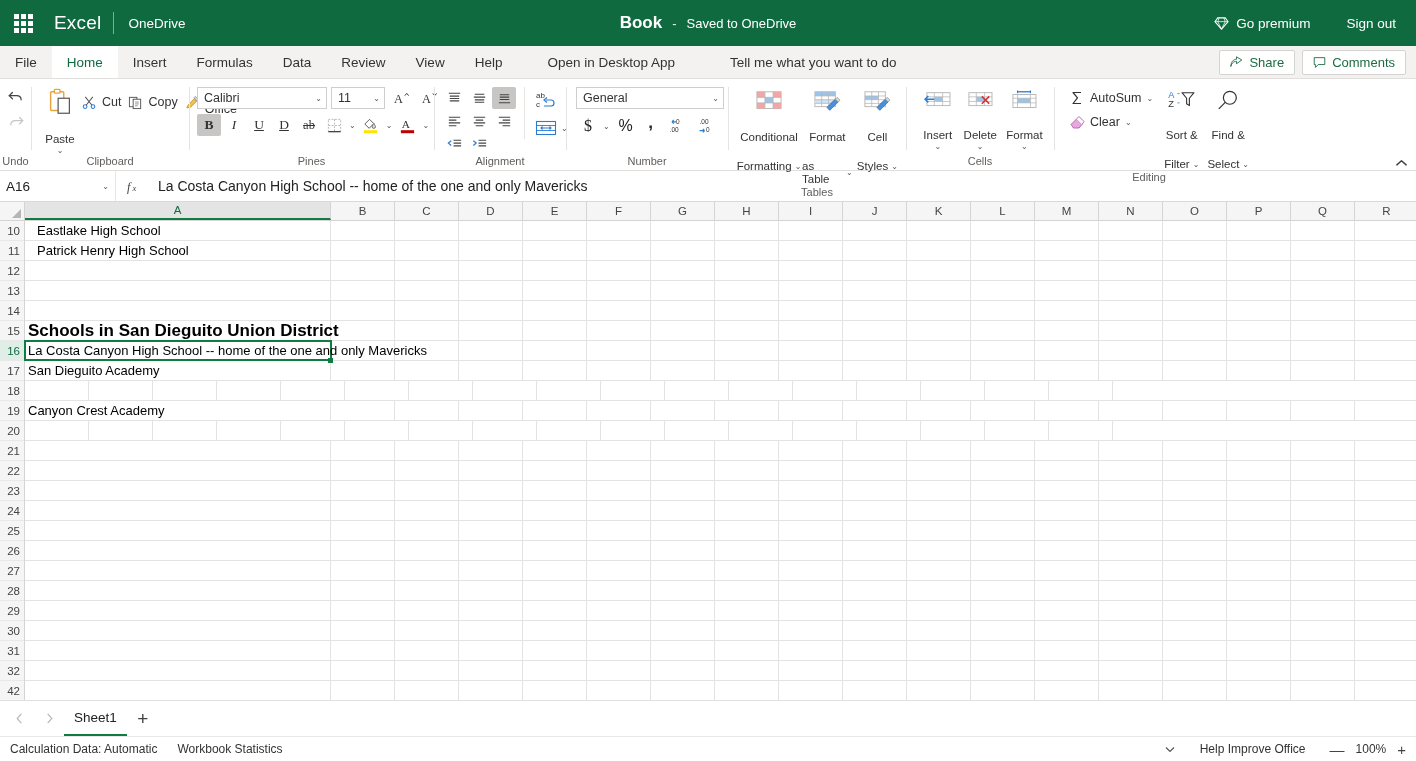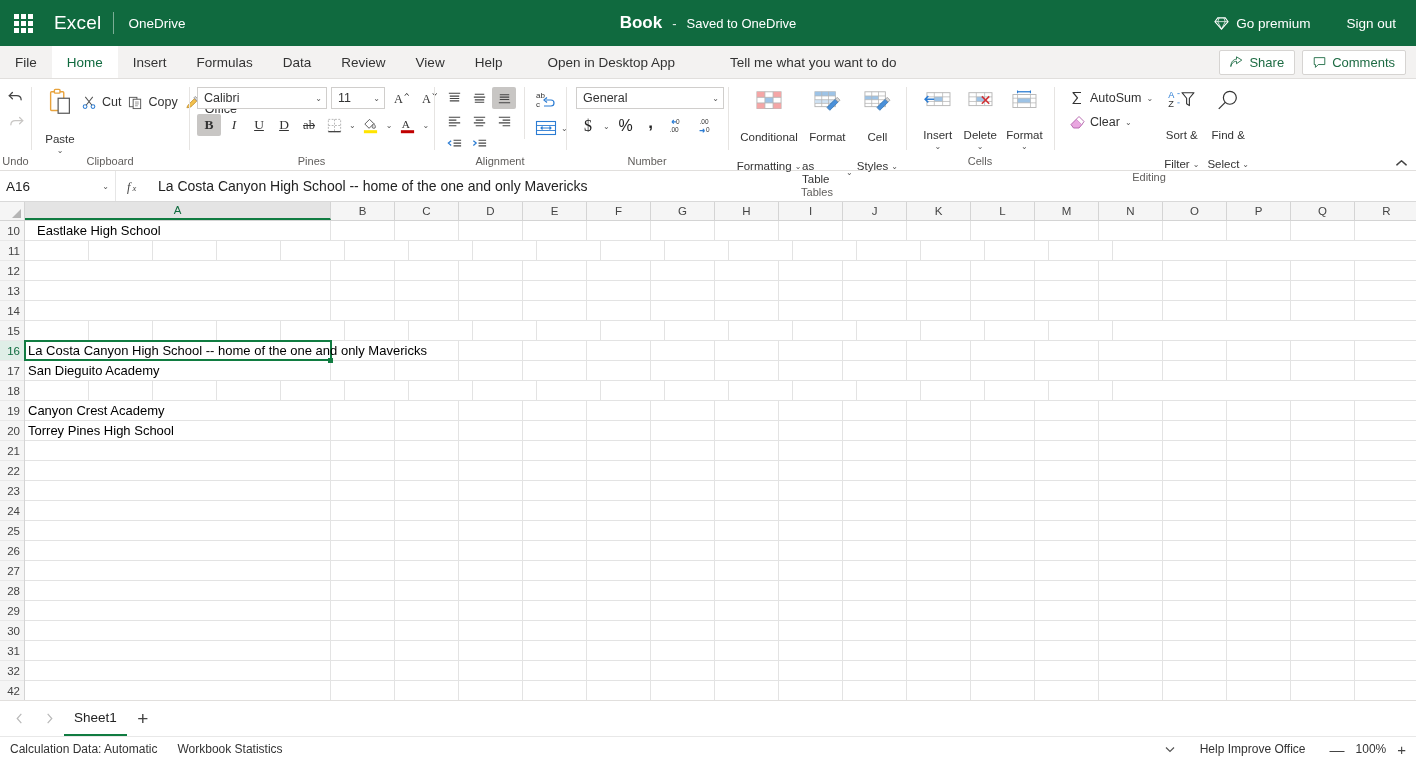--- a/index.html
+++ b/index.html
@@ -713,99 +713,105 @@
             <div class="cell" style="width: 64px; min-width: 64px;"></div>
             <div class="cell" style="width: 64px; min-width: 64px;"></div>
             <div class="cell" style="width: 64px; min-width: 64px;"></div>
             <div class="cell" style="width: 64px; min-width: 64px;"></div>
             <div class="cell" style="width: 64px; min-width: 64px;"></div>
             <div class="cell" style="width: 64px; min-width: 64px;"></div>
             <div class="cell" style="width: 64px; min-width: 64px;"></div>
             <div class="cell" style="width: 64px; min-width: 64px;"></div>
           </div>
           <div class="gridrow">
-            <div class="cell" style="width: 64px; min-width: 64px;"></div>
-            <div class="cell" style="width: 64px; min-width: 64px;"></div>
-            <div class="cell" style="width: 64px; min-width: 64px;"></div>
-            <div class="cell" style="width: 64px; min-width: 64px;"></div>
-            <div class="cell" style="width: 64px; min-width: 64px;"></div>
-            <div class="cell" style="width: 64px; min-width: 64px;"></div>
-            <div class="cell" style="width: 64px; min-width: 64px;"></div>
-            <div class="cell" style="width: 64px; min-width: 64px;"></div>
-            <div class="cell" style="width: 64px; min-width: 64px;"></div>
-            <div class="cell" style="width: 64px; min-width: 64px;"></div>
-            <div class="cell" style="width: 64px; min-width: 64px;"></div>
-            <div class="cell" style="width: 64px; min-width: 64px;"></div>
-            <div class="cell" style="width: 64px; min-width: 64px;"></div>
-            <div class="cell" style="width: 64px; min-width: 64px;"></div>
-            <div class="cell" style="width: 64px; min-width: 64px;"></div>
-            <div class="cell" style="width: 64px; min-width: 64px;"></div>
-            <div class="cell" style="width: 64px; min-width: 64px;"></div>
-          </div>
-          <div class="gridrow">
-            <div class="cell" style="width: 306px; min-width: 306px;"></div>
-            <div class="cell" style="width: 64px; min-width: 64px;"></div>
-            <div class="cell" style="width: 64px; min-width: 64px;"></div>
-            <div class="cell" style="width: 64px; min-width: 64px;"></div>
-            <div class="cell" style="width: 64px; min-width: 64px;"></div>
-            <div class="cell" style="width: 64px; min-width: 64px;"></div>
-            <div class="cell" style="width: 64px; min-width: 64px;"></div>
-            <div class="cell" style="width: 64px; min-width: 64px;"></div>
-            <div class="cell" style="width: 64px; min-width: 64px;"></div>
-            <div class="cell" style="width: 64px; min-width: 64px;"></div>
-            <div class="cell" style="width: 64px; min-width: 64px;"></div>
-            <div class="cell" style="width: 64px; min-width: 64px;"></div>
-            <div class="cell" style="width: 64px; min-width: 64px;"></div>
-            <div class="cell" style="width: 64px; min-width: 64px;"></div>
-            <div class="cell" style="width: 64px; min-width: 64px;"></div>
-            <div class="cell" style="width: 64px; min-width: 64px;"></div>
-            <div class="cell" style="width: 64px; min-width: 64px;"></div>
-            <div class="cell" style="width: 64px; min-width: 64px;"></div>
-          </div>
-          <div class="gridrow">
-            <div class="cell" style="width: 306px; min-width: 306px;"></div>
-            <div class="cell" style="width: 64px; min-width: 64px;"></div>
-            <div class="cell" style="width: 64px; min-width: 64px;"></div>
-            <div class="cell" style="width: 64px; min-width: 64px;"></div>
-            <div class="cell" style="width: 64px; min-width: 64px;"></div>
-            <div class="cell" style="width: 64px; min-width: 64px;"></div>
-            <div class="cell" style="width: 64px; min-width: 64px;"></div>
-            <div class="cell" style="width: 64px; min-width: 64px;"></div>
-            <div class="cell" style="width: 64px; min-width: 64px;"></div>
-            <div class="cell" style="width: 64px; min-width: 64px;"></div>
-            <div class="cell" style="width: 64px; min-width: 64px;"></div>
-            <div class="cell" style="width: 64px; min-width: 64px;"></div>
-            <div class="cell" style="width: 64px; min-width: 64px;"></div>
-            <div class="cell" style="width: 64px; min-width: 64px;"></div>
-            <div class="cell" style="width: 64px; min-width: 64px;"></div>
-            <div class="cell" style="width: 64px; min-width: 64px;"></div>
-            <div class="cell" style="width: 64px; min-width: 64px;"></div>
-            <div class="cell" style="width: 64px; min-width: 64px;"></div>
-          </div>
-          <div class="gridrow">
-            <div class="cell" style="width: 306px; min-width: 306px;"></div>
-            <div class="cell" style="width: 64px; min-width: 64px;"></div>
-            <div class="cell" style="width: 64px; min-width: 64px;"></div>
-            <div class="cell" style="width: 64px; min-width: 64px;"></div>
-            <div class="cell" style="width: 64px; min-width: 64px;"></div>
-            <div class="cell" style="width: 64px; min-width: 64px;"></div>
-            <div class="cell" style="width: 64px; min-width: 64px;"></div>
-            <div class="cell" style="width: 64px; min-width: 64px;"></div>
-            <div class="cell" style="width: 64px; min-width: 64px;"></div>
-            <div class="cell" style="width: 64px; min-width: 64px;"></div>
-            <div class="cell" style="width: 64px; min-width: 64px;"></div>
-            <div class="cell" style="width: 64px; min-width: 64px;"></div>
-            <div class="cell" style="width: 64px; min-width: 64px;"></div>
-            <div class="cell" style="width: 64px; min-width: 64px;"></div>
-            <div class="cell" style="width: 64px; min-width: 64px;"></div>
-            <div class="cell" style="width: 64px; min-width: 64px;"></div>
-            <div class="cell" style="width: 64px; min-width: 64px;"></div>
-            <div class="cell" style="width: 64px; min-width: 64px;"></div>
-          </div>
-          <div class="gridrow">
+            <div class="cell indent" style="width: 306px; min-width: 306px;">
+              <span class="txt">Patrick Henry High School</span>
+            </div>
+            <div class="cell" style="width: 64px; min-width: 64px;"></div>
+            <div class="cell" style="width: 64px; min-width: 64px;"></div>
+            <div class="cell" style="width: 64px; min-width: 64px;"></div>
+            <div class="cell" style="width: 64px; min-width: 64px;"></div>
+            <div class="cell" style="width: 64px; min-width: 64px;"></div>
+            <div class="cell" style="width: 64px; min-width: 64px;"></div>
+            <div class="cell" style="width: 64px; min-width: 64px;"></div>
+            <div class="cell" style="width: 64px; min-width: 64px;"></div>
+            <div class="cell" style="width: 64px; min-width: 64px;"></div>
+            <div class="cell" style="width: 64px; min-width: 64px;"></div>
+            <div class="cell" style="width: 64px; min-width: 64px;"></div>
+            <div class="cell" style="width: 64px; min-width: 64px;"></div>
+            <div class="cell" style="width: 64px; min-width: 64px;"></div>
+            <div class="cell" style="width: 64px; min-width: 64px;"></div>
+            <div class="cell" style="width: 64px; min-width: 64px;"></div>
+            <div class="cell" style="width: 64px; min-width: 64px;"></div>
+            <div class="cell" style="width: 64px; min-width: 64px;"></div>
+          </div>
+          <div class="gridrow">
+            <div class="cell" style="width: 306px; min-width: 306px;"></div>
+            <div class="cell" style="width: 64px; min-width: 64px;"></div>
+            <div class="cell" style="width: 64px; min-width: 64px;"></div>
+            <div class="cell" style="width: 64px; min-width: 64px;"></div>
+            <div class="cell" style="width: 64px; min-width: 64px;"></div>
+            <div class="cell" style="width: 64px; min-width: 64px;"></div>
+            <div class="cell" style="width: 64px; min-width: 64px;"></div>
+            <div class="cell" style="width: 64px; min-width: 64px;"></div>
+            <div class="cell" style="width: 64px; min-width: 64px;"></div>
+            <div class="cell" style="width: 64px; min-width: 64px;"></div>
+            <div class="cell" style="width: 64px; min-width: 64px;"></div>
+            <div class="cell" style="width: 64px; min-width: 64px;"></div>
+            <div class="cell" style="width: 64px; min-width: 64px;"></div>
+            <div class="cell" style="width: 64px; min-width: 64px;"></div>
+            <div class="cell" style="width: 64px; min-width: 64px;"></div>
+            <div class="cell" style="width: 64px; min-width: 64px;"></div>
+            <div class="cell" style="width: 64px; min-width: 64px;"></div>
+            <div class="cell" style="width: 64px; min-width: 64px;"></div>
+          </div>
+          <div class="gridrow">
+            <div class="cell" style="width: 306px; min-width: 306px;"></div>
+            <div class="cell" style="width: 64px; min-width: 64px;"></div>
+            <div class="cell" style="width: 64px; min-width: 64px;"></div>
+            <div class="cell" style="width: 64px; min-width: 64px;"></div>
+            <div class="cell" style="width: 64px; min-width: 64px;"></div>
+            <div class="cell" style="width: 64px; min-width: 64px;"></div>
+            <div class="cell" style="width: 64px; min-width: 64px;"></div>
+            <div class="cell" style="width: 64px; min-width: 64px;"></div>
+            <div class="cell" style="width: 64px; min-width: 64px;"></div>
+            <div class="cell" style="width: 64px; min-width: 64px;"></div>
+            <div class="cell" style="width: 64px; min-width: 64px;"></div>
+            <div class="cell" style="width: 64px; min-width: 64px;"></div>
+            <div class="cell" style="width: 64px; min-width: 64px;"></div>
+            <div class="cell" style="width: 64px; min-width: 64px;"></div>
+            <div class="cell" style="width: 64px; min-width: 64px;"></div>
+            <div class="cell" style="width: 64px; min-width: 64px;"></div>
+            <div class="cell" style="width: 64px; min-width: 64px;"></div>
+            <div class="cell" style="width: 64px; min-width: 64px;"></div>
+          </div>
+          <div class="gridrow">
+            <div class="cell" style="width: 306px; min-width: 306px;"></div>
+            <div class="cell" style="width: 64px; min-width: 64px;"></div>
+            <div class="cell" style="width: 64px; min-width: 64px;"></div>
+            <div class="cell" style="width: 64px; min-width: 64px;"></div>
+            <div class="cell" style="width: 64px; min-width: 64px;"></div>
+            <div class="cell" style="width: 64px; min-width: 64px;"></div>
+            <div class="cell" style="width: 64px; min-width: 64px;"></div>
+            <div class="cell" style="width: 64px; min-width: 64px;"></div>
+            <div class="cell" style="width: 64px; min-width: 64px;"></div>
+            <div class="cell" style="width: 64px; min-width: 64px;"></div>
+            <div class="cell" style="width: 64px; min-width: 64px;"></div>
+            <div class="cell" style="width: 64px; min-width: 64px;"></div>
+            <div class="cell" style="width: 64px; min-width: 64px;"></div>
+            <div class="cell" style="width: 64px; min-width: 64px;"></div>
+            <div class="cell" style="width: 64px; min-width: 64px;"></div>
+            <div class="cell" style="width: 64px; min-width: 64px;"></div>
+            <div class="cell" style="width: 64px; min-width: 64px;"></div>
+            <div class="cell" style="width: 64px; min-width: 64px;"></div>
+          </div>
+          <div class="gridrow">
+            <div class="cell heading" style="width: 306px; min-width: 306px;">
+              <span class="txt">Schools in San Dieguito Union District</span>
+            </div>
             <div class="cell" style="width: 64px; min-width: 64px;"></div>
             <div class="cell" style="width: 64px; min-width: 64px;"></div>
             <div class="cell" style="width: 64px; min-width: 64px;"></div>
             <div class="cell" style="width: 64px; min-width: 64px;"></div>
             <div class="cell" style="width: 64px; min-width: 64px;"></div>
             <div class="cell" style="width: 64px; min-width: 64px;"></div>
             <div class="cell" style="width: 64px; min-width: 64px;"></div>
             <div class="cell" style="width: 64px; min-width: 64px;"></div>
             <div class="cell" style="width: 64px; min-width: 64px;"></div>
             <div class="cell" style="width: 64px; min-width: 64px;"></div>
@@ -896,23 +902,20 @@
             <div class="cell" style="width: 64px; min-width: 64px;"></div>
             <div class="cell" style="width: 64px; min-width: 64px;"></div>
             <div class="cell" style="width: 64px; min-width: 64px;"></div>
             <div class="cell" style="width: 64px; min-width: 64px;"></div>
             <div class="cell" style="width: 64px; min-width: 64px;"></div>
             <div class="cell" style="width: 64px; min-width: 64px;"></div>
             <div class="cell" style="width: 64px; min-width: 64px;"></div>
             <div class="cell" style="width: 64px; min-width: 64px;"></div>
           </div>
           <div class="gridrow">
-            <div class="cell" style="width: 306px; min-width: 306px;">
-              <span class="txt">Torrey Pines High School</span>
-            </div>
             <div class="cell" style="width: 64px; min-width: 64px;"></div>
             <div class="cell" style="width: 64px; min-width: 64px;"></div>
             <div class="cell" style="width: 64px; min-width: 64px;"></div>
             <div class="cell" style="width: 64px; min-width: 64px;"></div>
             <div class="cell" style="width: 64px; min-width: 64px;"></div>
             <div class="cell" style="width: 64px; min-width: 64px;"></div>
             <div class="cell" style="width: 64px; min-width: 64px;"></div>
             <div class="cell" style="width: 64px; min-width: 64px;"></div>
             <div class="cell" style="width: 64px; min-width: 64px;"></div>
             <div class="cell" style="width: 64px; min-width: 64px;"></div>

